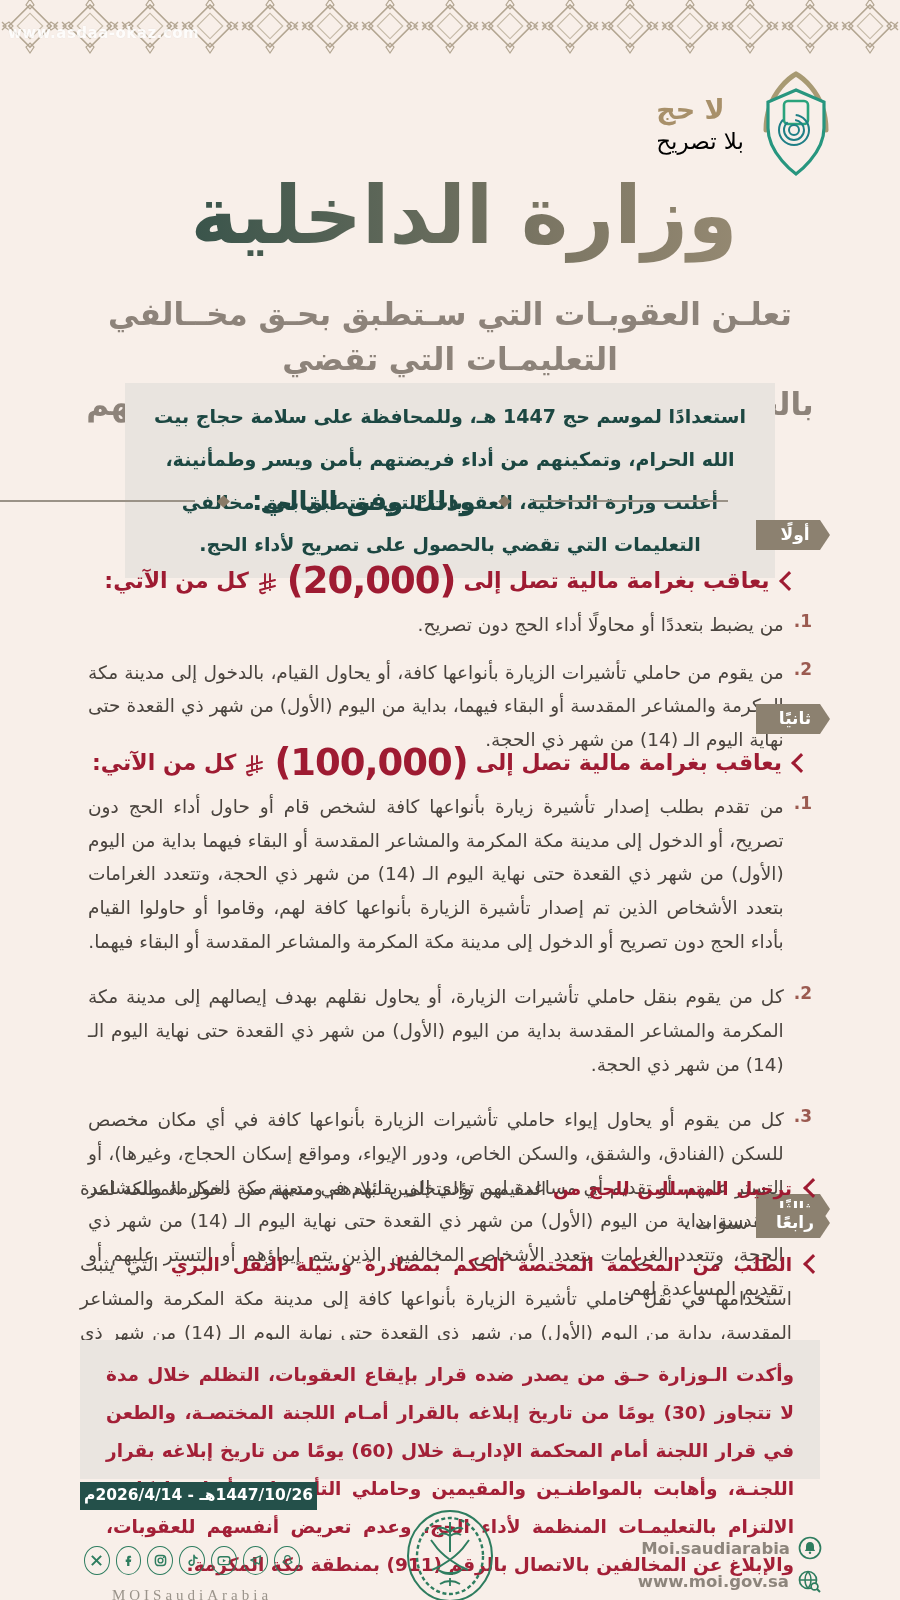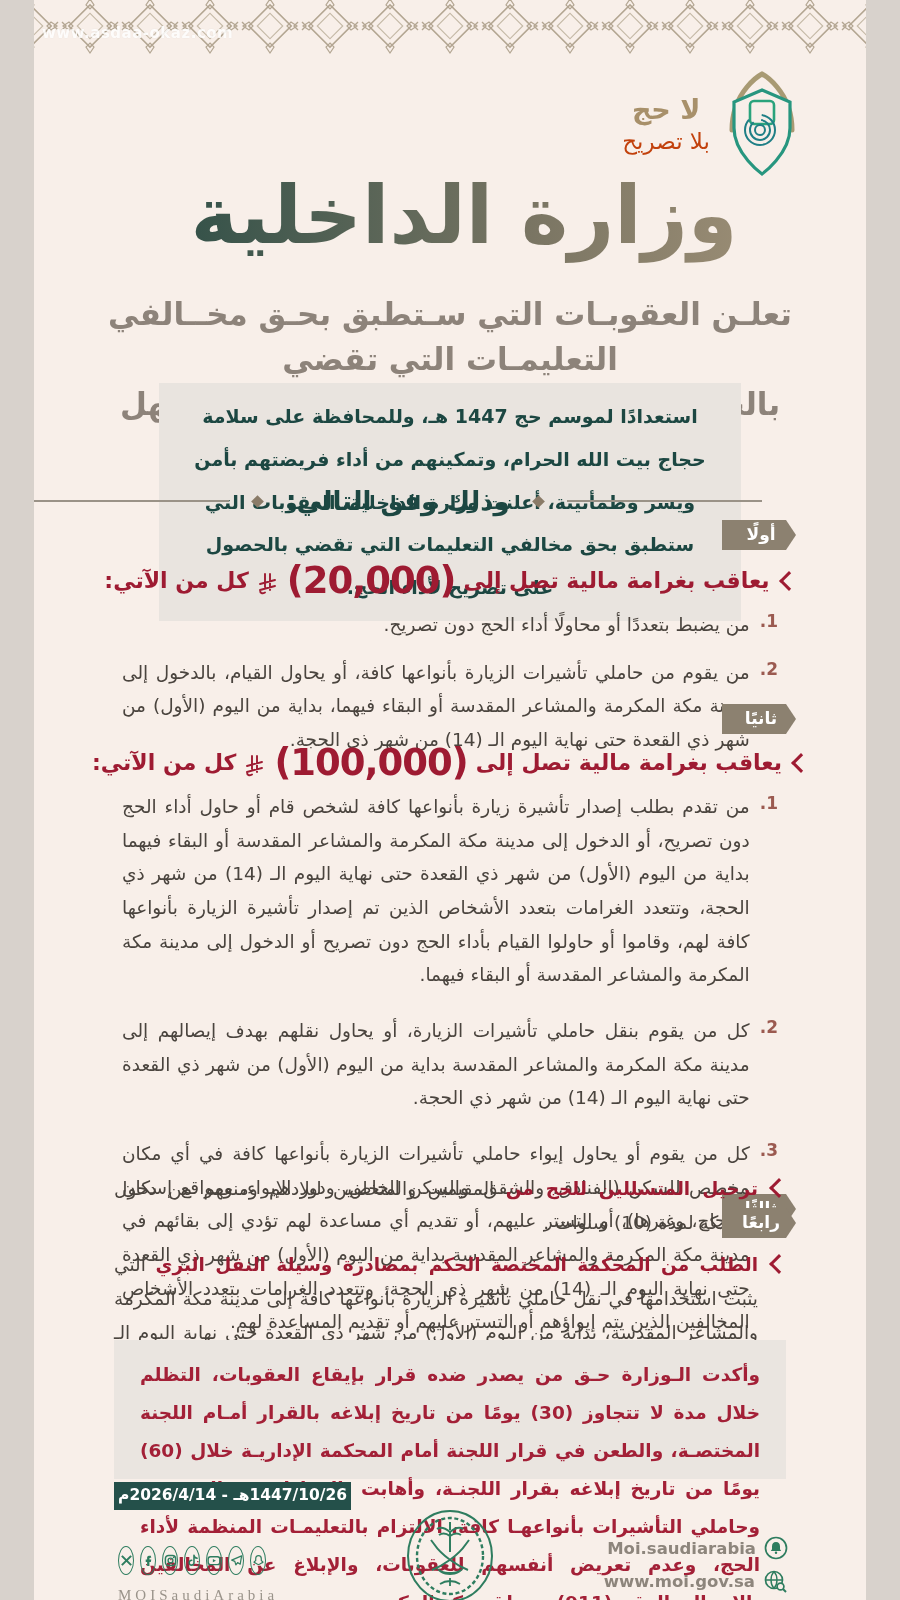--- a/index.html
+++ b/index.html
@@ -2,21 +2,21 @@
 <html lang="ar" dir="rtl"><head>
 <meta charset="utf-8">
 <style>
   html,body{margin:0;padding:0;}
   body{
     font-family:"DejaVu Sans","Liberation Sans",sans-serif;
     background:#d8d2cc;
   }
   .page{
     position:relative;
-    width:832px;height:1600px;
+    width:900px;height:1600px;
     margin:0 auto;
     background:#f8efe9;
     overflow:hidden;
     direction:rtl;
   }
   
   .top-border{
     position:absolute;top:-6px;left:0;right:0;height:64px;
     display:flex;justify-content:center;align-items:center;gap:2px;
     opacity:.85;
@@ -26,23 +26,23 @@
     position:absolute;top:24px;left:8px;
     font-size:15px;font-weight:bold;color:#ffffff;opacity:.85;
     direction:ltr;letter-spacing:.5px;
     text-shadow:0 0 2px rgba(0,0,0,.08);
   }
   
   .campaign{
     position:absolute;top:68px;right:62px;
     display:flex;align-items:center;gap:10px;
   }
-  .campaign-text{text-align:center;line-height:1.25;}
+  .campaign-text{text-align:left;line-height:1.25;}
   .campaign-line1{font-size:27px;font-weight:bold;color:#a8906a;}
-  .campaign-line2{font-size:23px;color:#c2410c;}
+  .campaign-line2{font-size:23px;color:#000000;}
   
   .title{
     position:absolute;top:168px;left:0;right:0;
     text-align:center;
     font-size:80px;font-weight:bold;line-height:1.2;
     background:linear-gradient(to left,#a4947a 5%,#7a7563 40%,#2f4f47 85%);
     -webkit-background-clip:text;background-clip:text;color:transparent;padding-left:28px;
   }
   .subtitle{
     position:absolute;top:292px;left:60px;right:60px;

